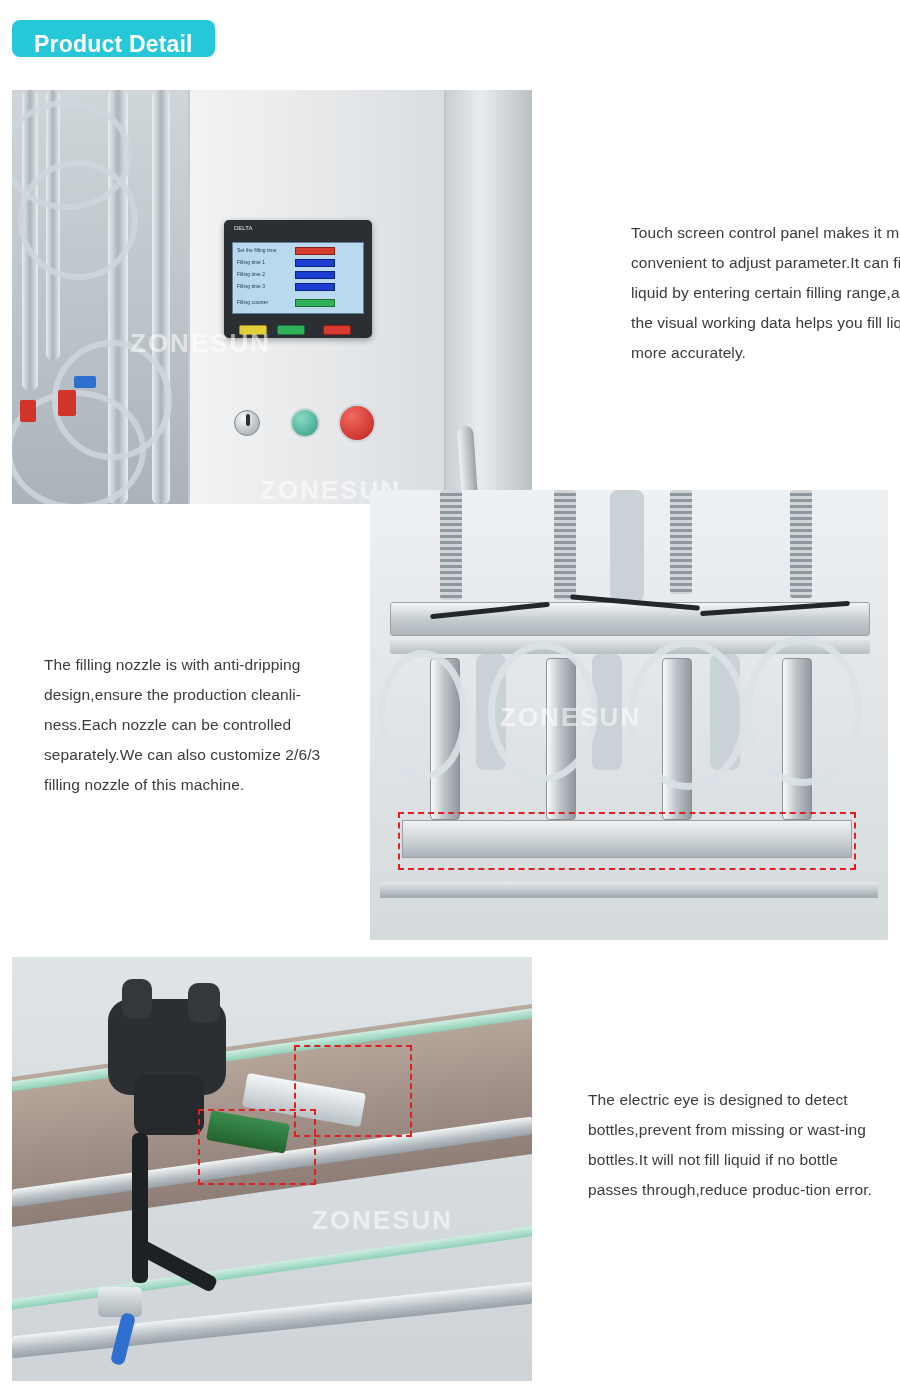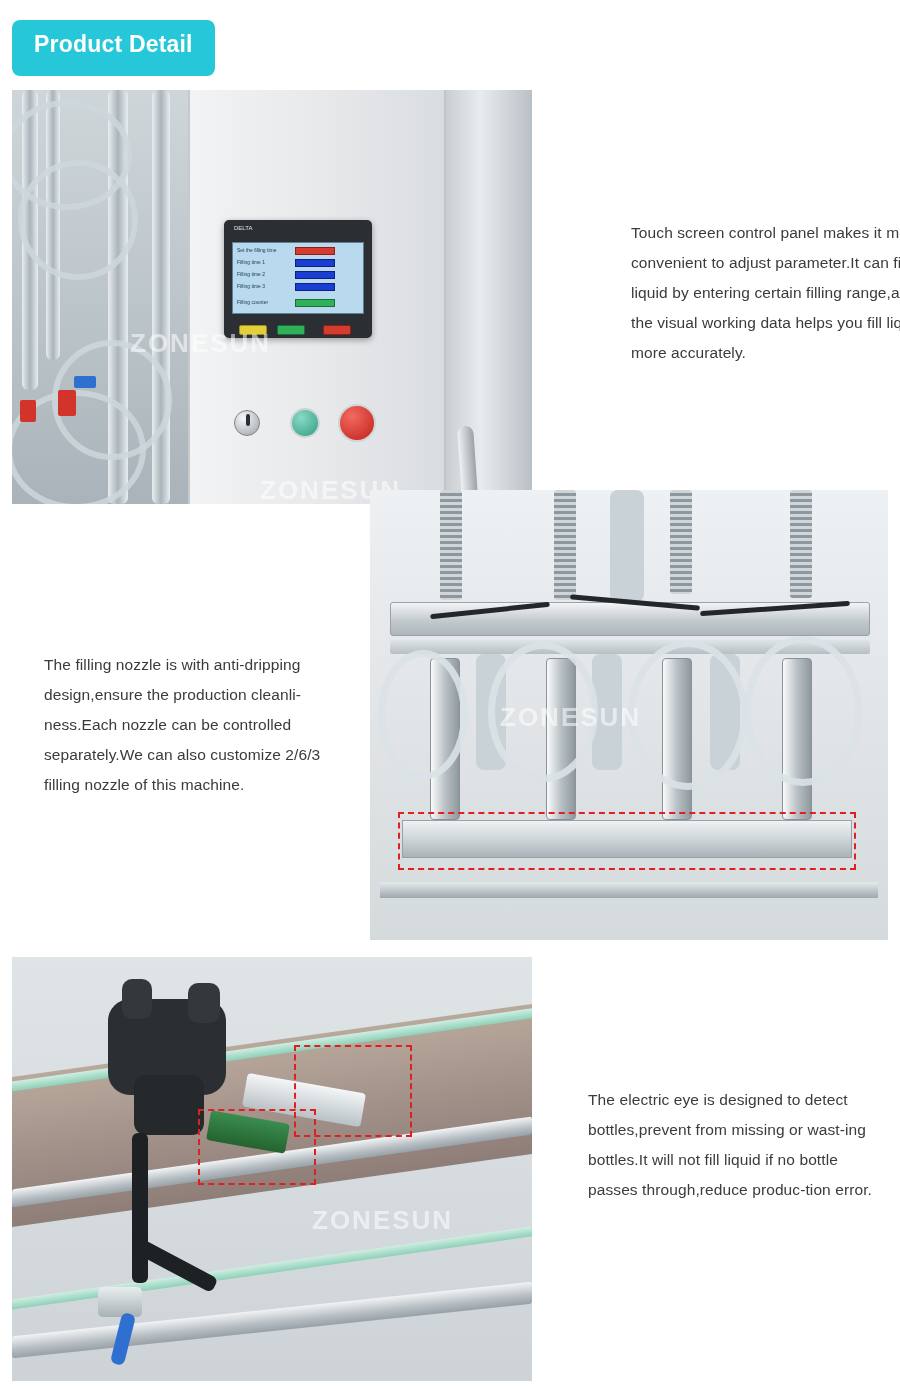--- a/index.html
+++ b/index.html
@@ -19,21 +19,21 @@
 
   
   .header-badge {
     position: absolute;
     left: 12px;
     top: 20px;
     background: #25c7d9;
     color: #ffffff;
     font-size: 23px;
     font-weight: bold;
-    padding: 13px 22px 20px 22px;
+    padding: 13px 22px 1px 22px;
     border-radius: 8px;
     letter-spacing: .2px;
     line-height: 1;
   }
 
   .photo {
     position: absolute;
     overflow: hidden;
     background: #e8eaec;
   }

